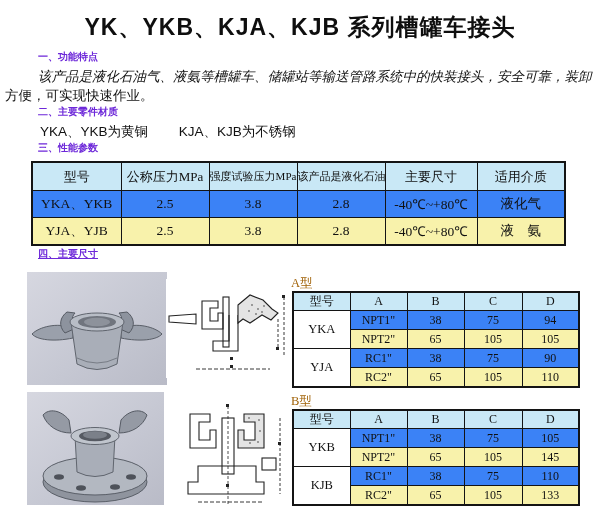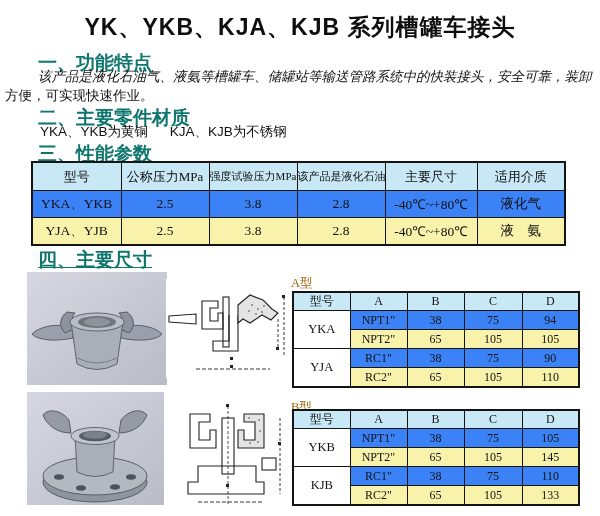--- a/index.html
+++ b/index.html
@@ -1,46 +1,46 @@
 <!DOCTYPE html>
 <html><head>
 <meta charset="utf-8">
 <style>
   html,body{margin:0;padding:0;background:#fff;}
   .page{position:relative;width:600px;height:516px;background:#fff;overflow:hidden;
         font-family:"Liberation Sans",sans-serif;color:#111;}
   .title{position:absolute;top:12px;left:0;width:100%;text-align:center;
          font-size:23px;font-weight:bold;letter-spacing:1px;color:#0e0e0e;}
-  .sec{position:absolute;left:38px;font-size:19px;font-weight:bold;color:#0f766e;}
+  .sec{position:absolute;left:38px;font-size:10px;font-weight:bold;color:#6d28d9;}
   #sec1{top:50px;} #sec2{top:105px;} #sec3{top:141px;} #sec4{top:247px;text-decoration:underline;}
   .para{position:absolute;top:67px;left:5px;width:592px;font-size:13.5px;line-height:19px;}
   .para .l1{padding-left:33px;font-style:italic;}
   .materials{position:absolute;top:123px;left:40px;font-size:13.5px;}
-  .materials .m2{margin-left:18px;}
+  .materials .m2{margin-left:27px;}
 
   table{border-collapse:collapse;table-layout:fixed;background:#3b82f6;}
   th,td{border:1px solid #141414;text-align:center;padding:0;overflow:hidden;white-space:nowrap;}
 
   .perf{position:absolute;top:161px;left:31px;width:533px;border:2px solid #141414;}
   .perf th{height:27px;background:#c9e8f6;font-weight:normal;font-size:13px;
            font-family:"Liberation Serif",serif;}
   .perf th.sm{font-size:11px;}
   .perf td{height:26px;font-size:13.5px;font-family:"Liberation Serif",serif;}
   tr.y td{background:#f8f2ab;}
 
   .dim{position:absolute;left:292px;width:286px;border:2px solid #141414;}
   #tableA{top:291px;} #tableB{top:409px;}
   .dim th{height:17px;background:#c9e8f6;font-weight:normal;font-size:12px;
           font-family:"Liberation Serif",serif;}
   .dim td{height:18px;font-size:12px;font-family:"Liberation Serif",serif;}
   .dim td.model{background:#fff;font-size:12.5px;}
 
   .dim-label{position:absolute;left:291px;font-size:12.5px;
              font-family:"Liberation Serif",serif;color:#a16207;}
-  #labelA{top:275px;} #labelB{top:393px;margin-top:6px;}
+  #labelA{top:275px;} #labelB{top:393px;}
 
   .photo{position:absolute;background:linear-gradient(140deg,#d6d7e0 0%,#c6c8d3 55%,#b9bbc7 100%);}
   #photoA{top:272px;left:27px;width:140px;height:113px;}
   #photoB{top:392px;left:27px;width:137px;height:113px;}
   .drawing{position:absolute;background:#fff;}
   #drawingA{top:279px;left:166px;width:124px;height:99px;}
   #drawingB{top:398px;left:170px;width:118px;height:112px;}
   svg{display:block;}
 </style>
 </head>

